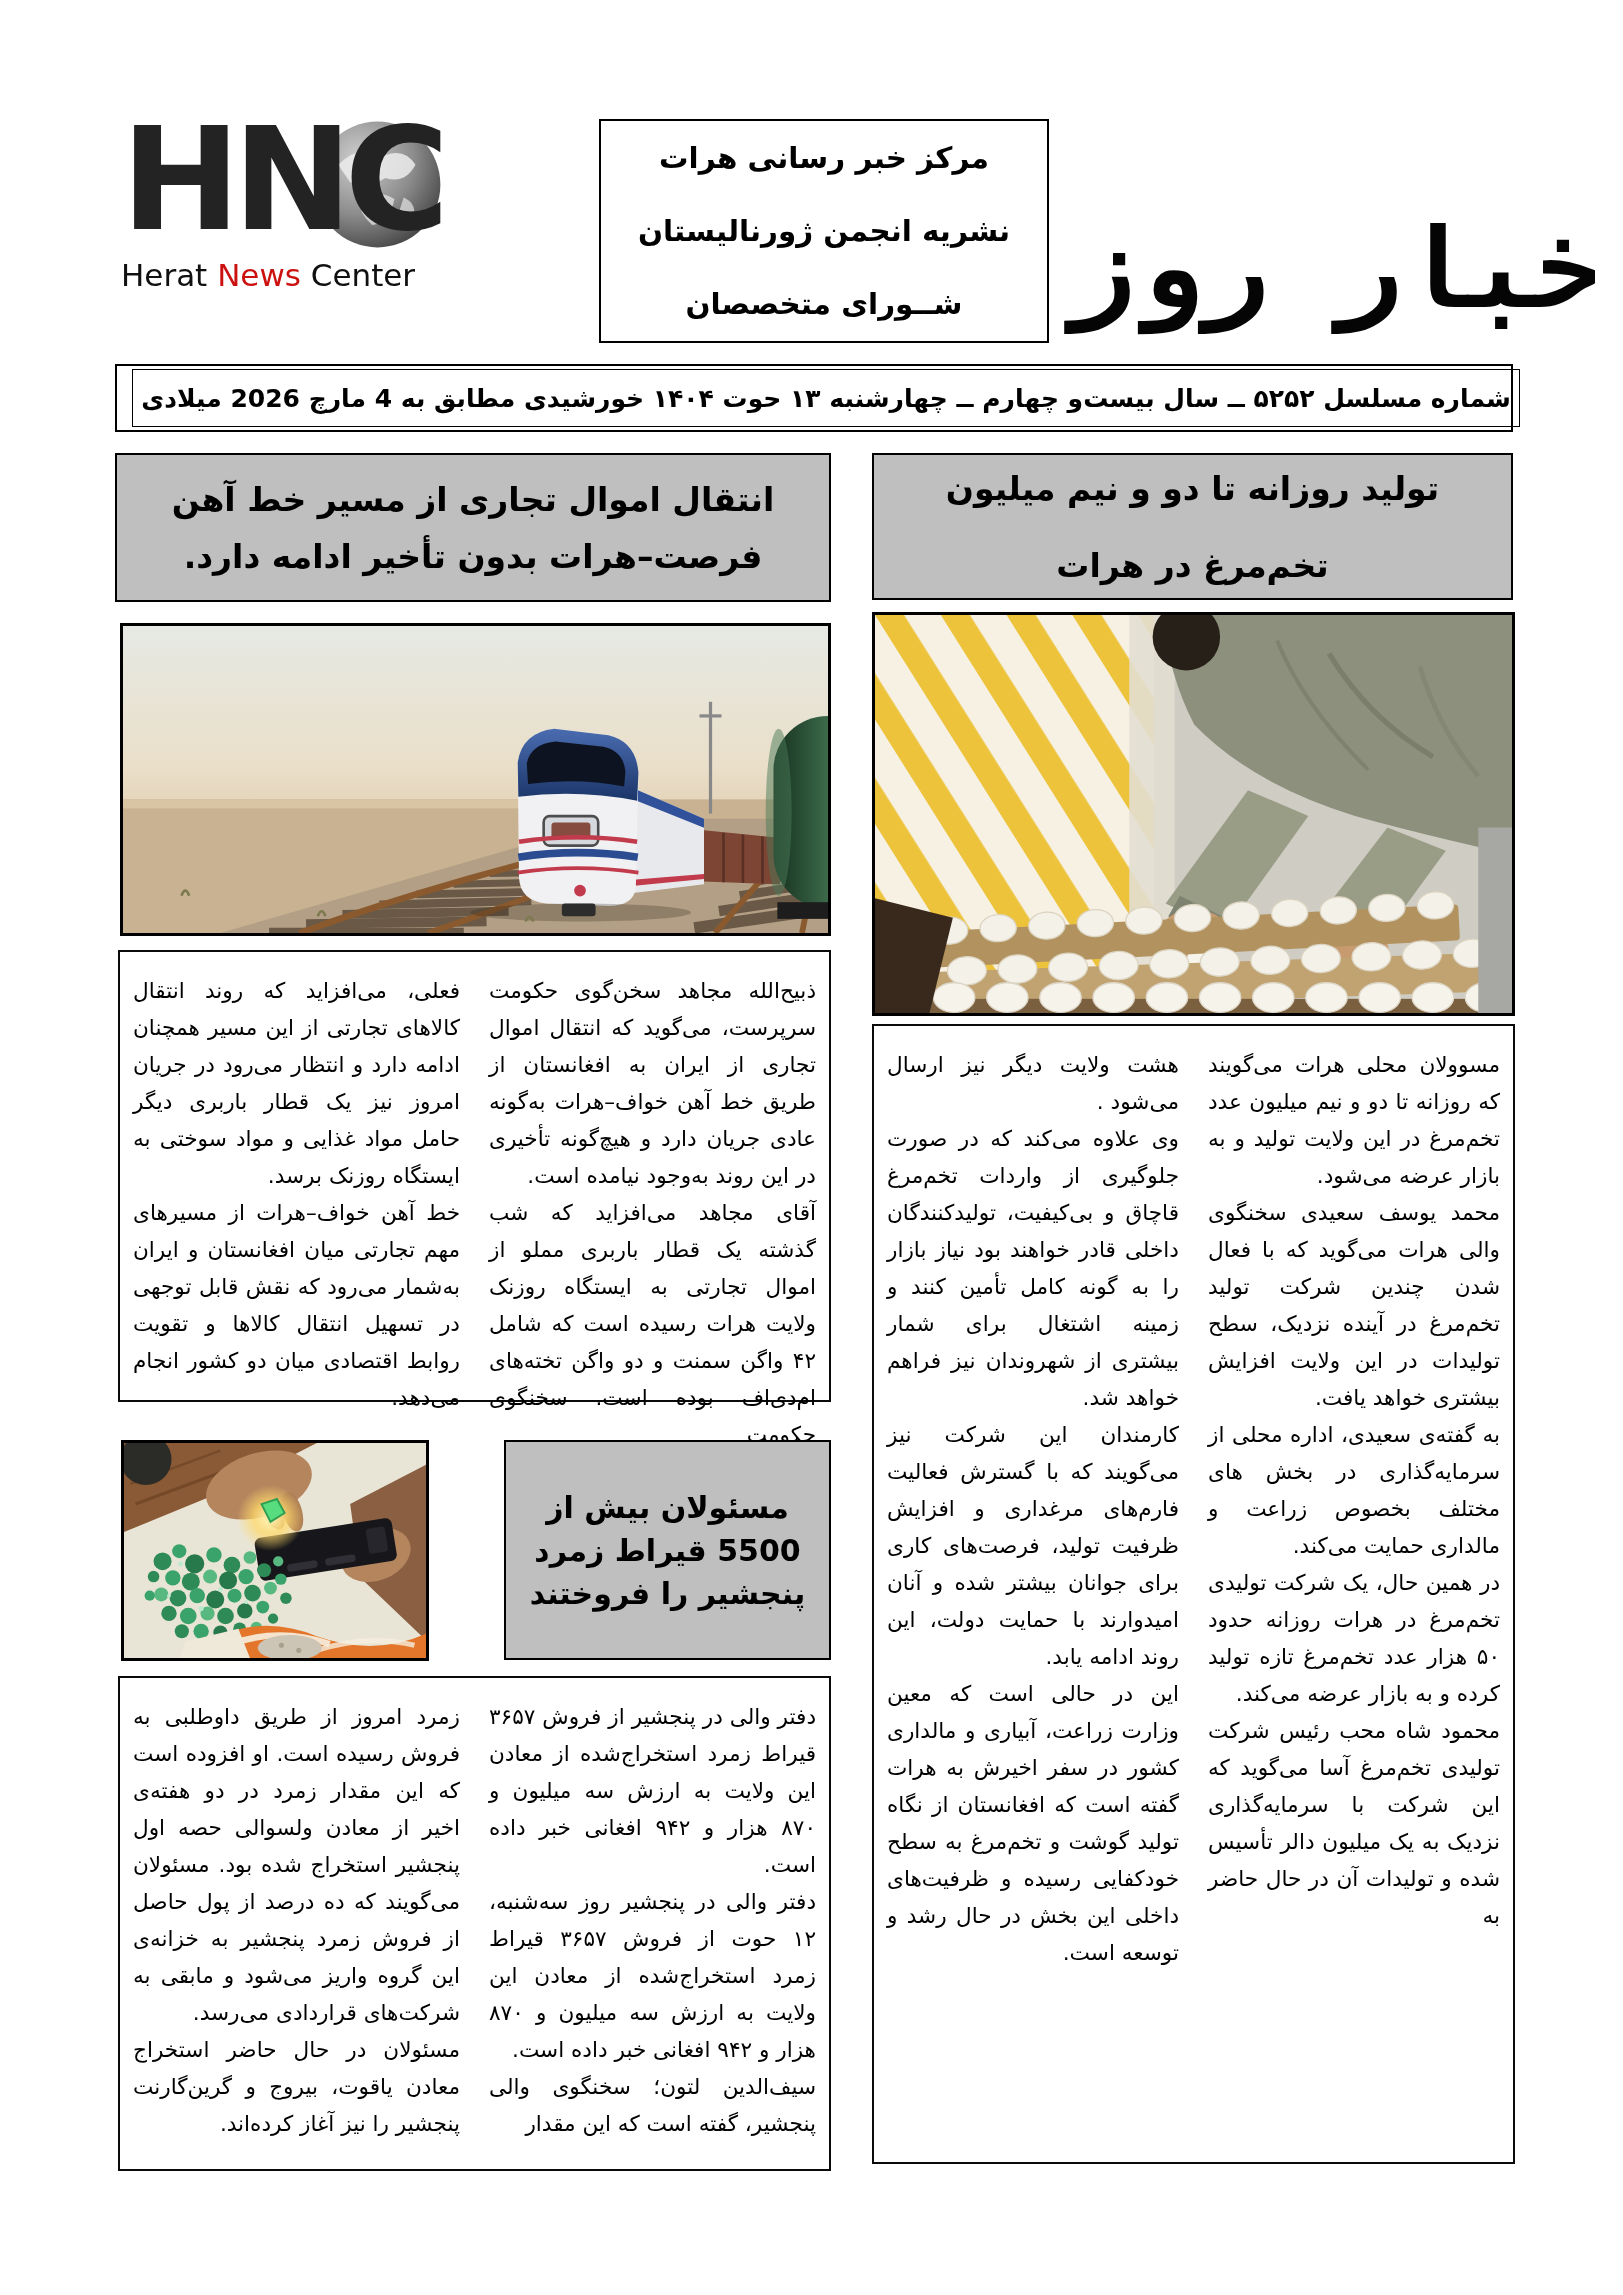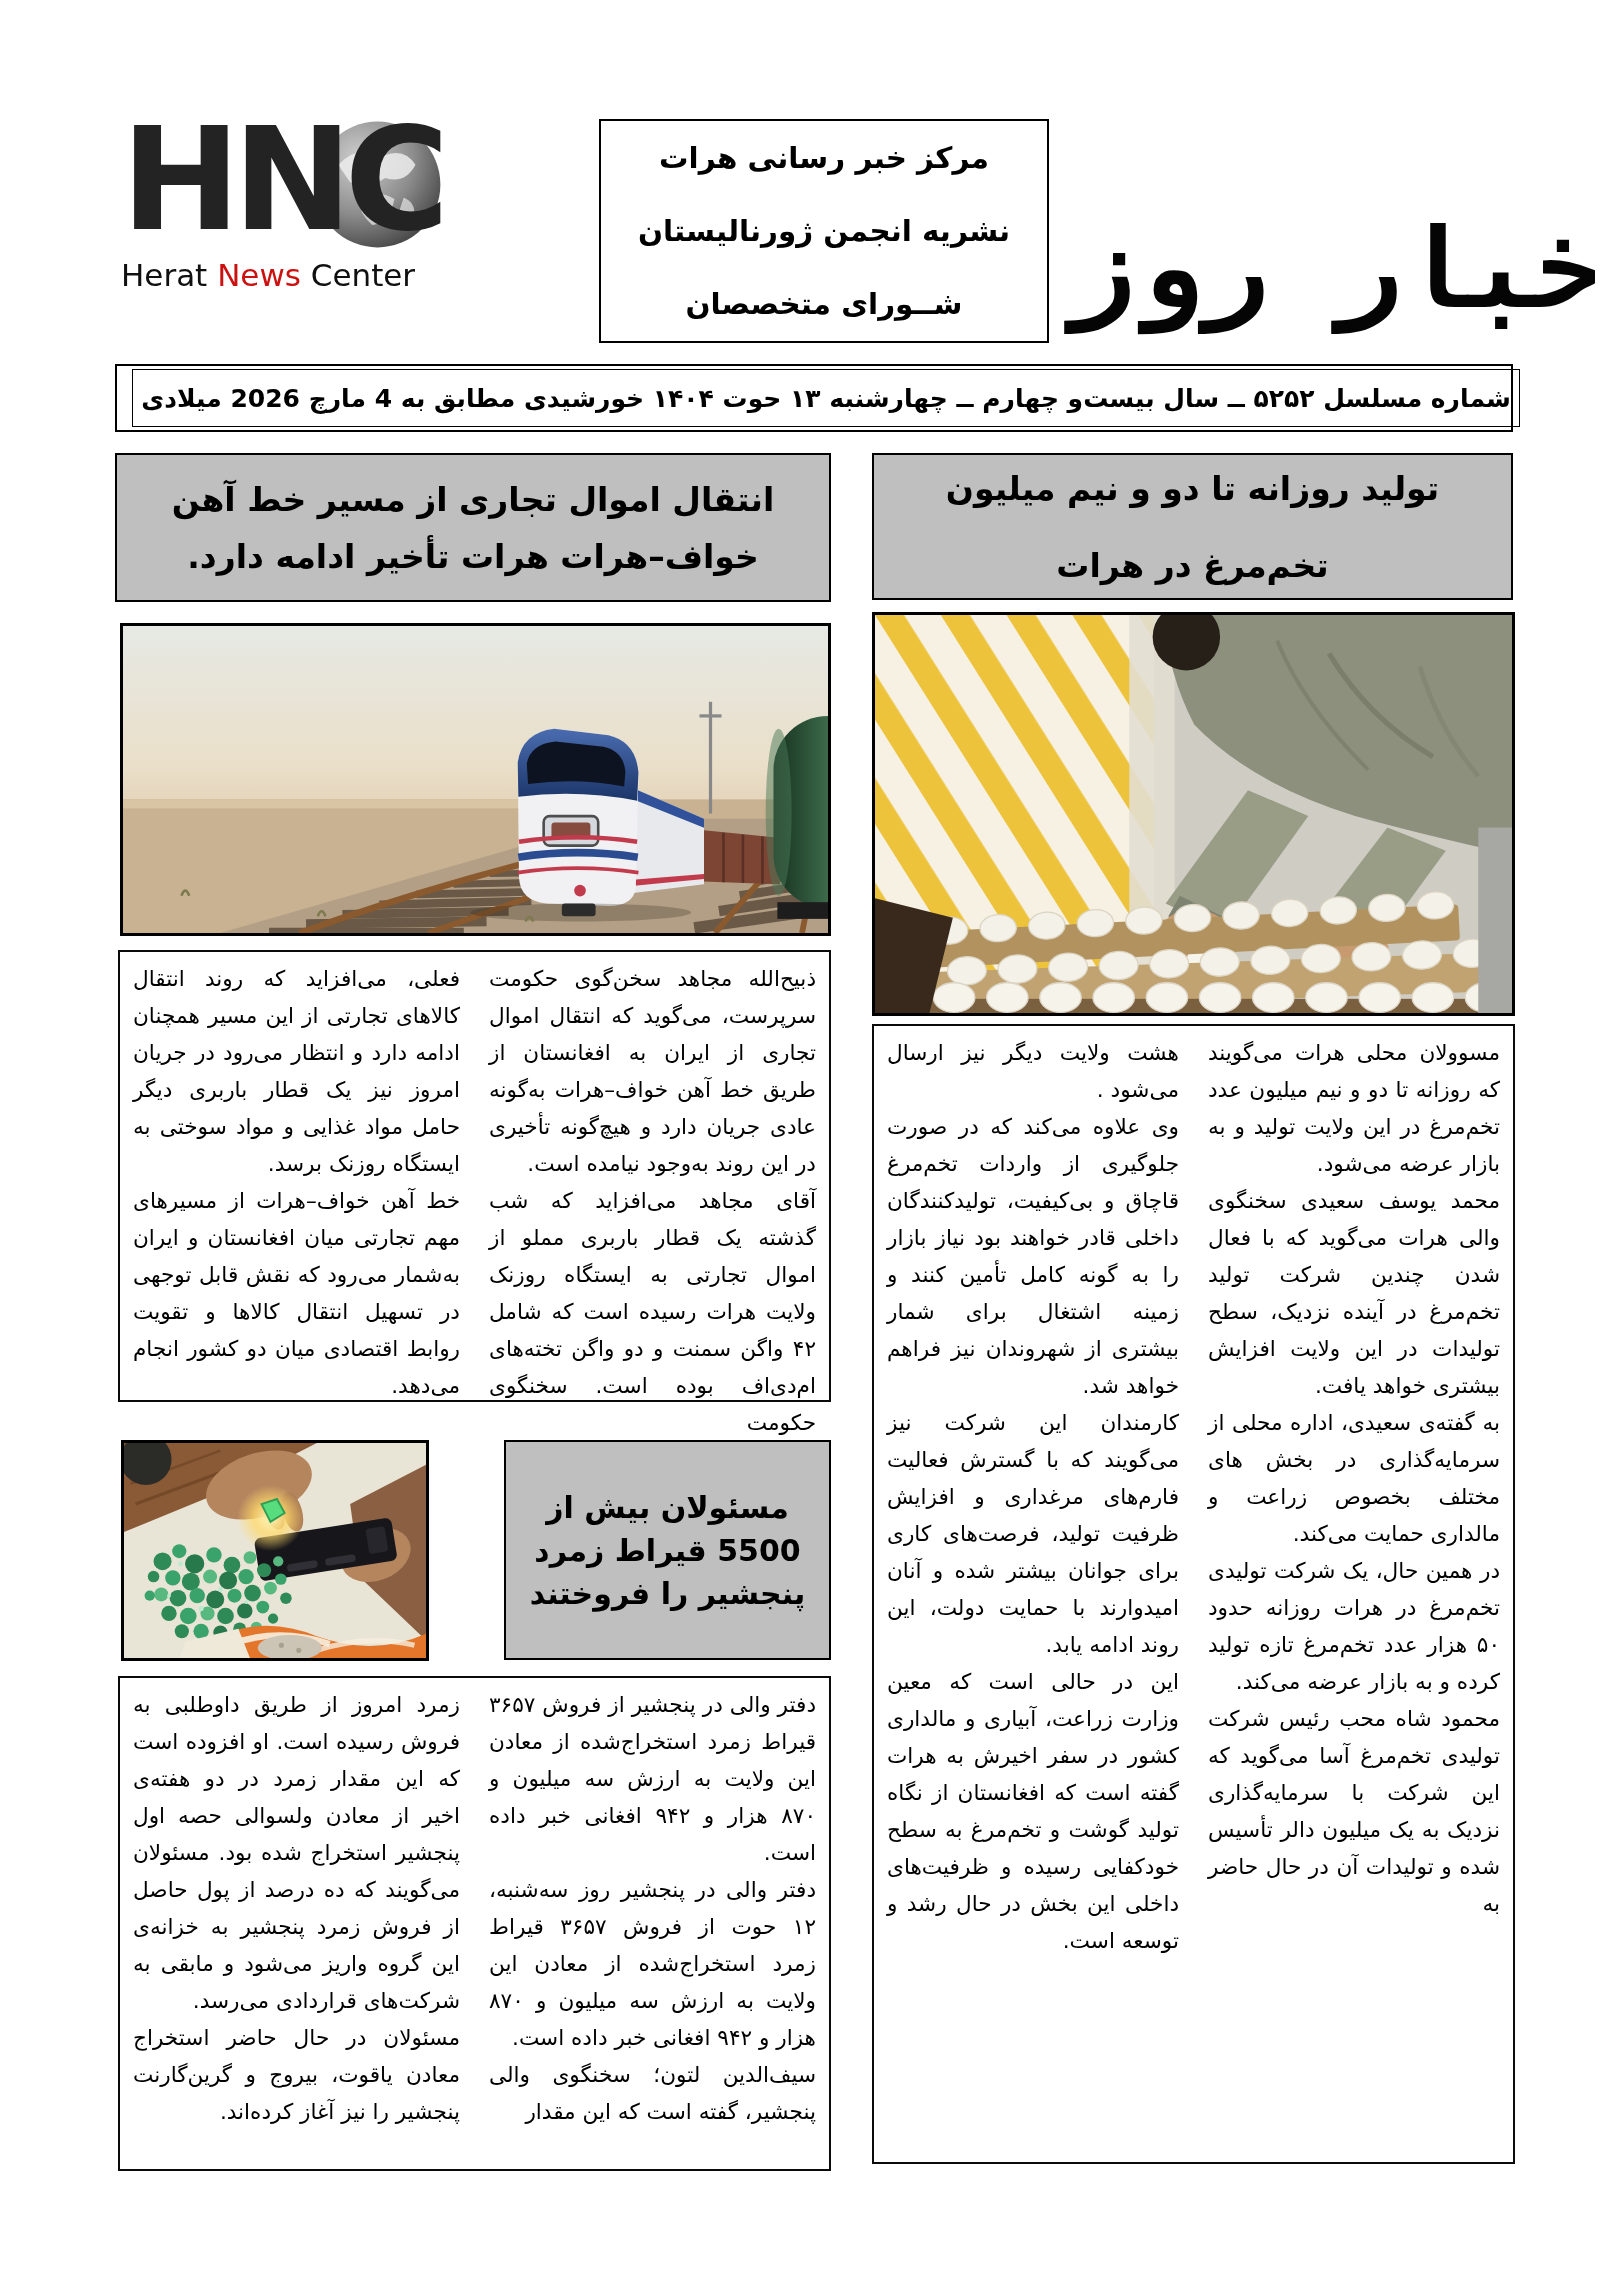--- a/index.html
+++ b/index.html
@@ -53,21 +53,21 @@
   .photo svg{display:block;width:100%;height:100%;}
   .photo-rail{left:120px;top:623px;width:711px;height:313px;}
   .photo-egg{left:872px;top:612px;width:643px;height:404px;}
   .photo-emerald{left:121px;top:1440px;width:308px;height:221px;}
 
   
   .textbox{
     border:2px solid #0a0a0a;direction:rtl;display:flex;gap:29px;
     padding:7.9px 13px;font-size:21.6px;line-height:37px;text-align:justify;
   }
-  .textbox .col{flex:1 1 0;white-space:pre-line;}
+  .textbox .col{flex:1 1 0;white-space:pre-line;margin-top:12px;}
   .text-rail{left:118px;top:950px;width:713px;height:452px;}
   .text-emerald{left:118px;top:1676px;width:713px;height:495px;}
   .text-egg{left:872px;top:1024px;width:643px;height:1140px;}
 </style>
 </head>
 <body>
 
 <div id="page">
 
   <div class="abs center-box">
@@ -95,21 +95,21 @@
   </div>
 
   <div class="abs paper-title">اخبار روز</div>
 
   <div class="abs date-bar">
     <div class="date-inner">شماره مسلسل ۵۲۵۲ ــ سال بیست‌و چهارم ــ چهارشنبه ۱۳ حوت ۱۴۰۴ خورشیدی مطابق به 4 مارچ 2026 میلادی</div>
   </div>
 
   <div class="abs headline headline-rail">
     <div class="hl">انتقال اموال تجاری از مسیر خط آهن</div>
-    <div class="hl">خواف–هرات هرات تأخیر ادامه دارد.</div>
+    <div class="hl">فرصت–هرات بدون تأخیر ادامه دارد.</div>
   </div>
 
   <div class="abs photo photo-rail">
     <svg viewBox="0 0 1086 478" preserveAspectRatio="none">
       <defs>
         <linearGradient id="skyg" x1="0" y1="0" x2="0" y2="1">
           <stop offset="0" stop-color="#e6e9e4"></stop>
             <stop offset="0.75" stop-color="#eadfc9"></stop>
             <stop offset="1" stop-color="#e3d2b8"></stop>
         </linearGradient>

